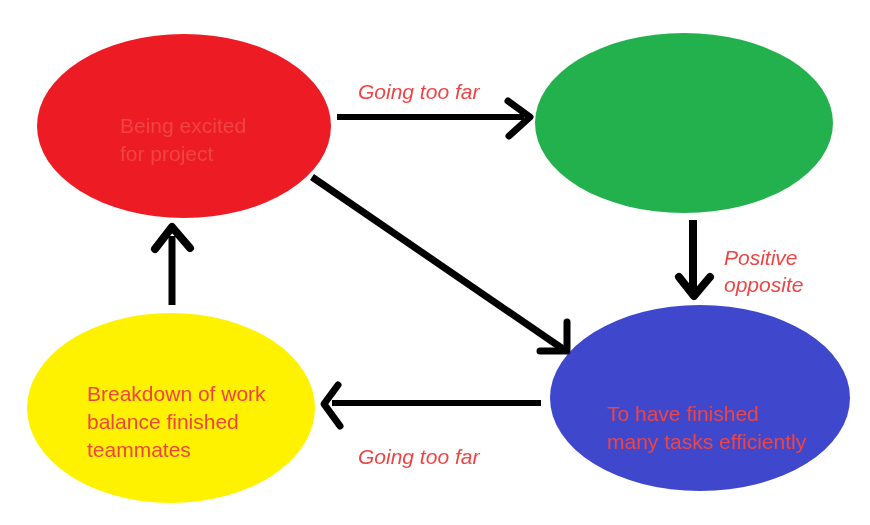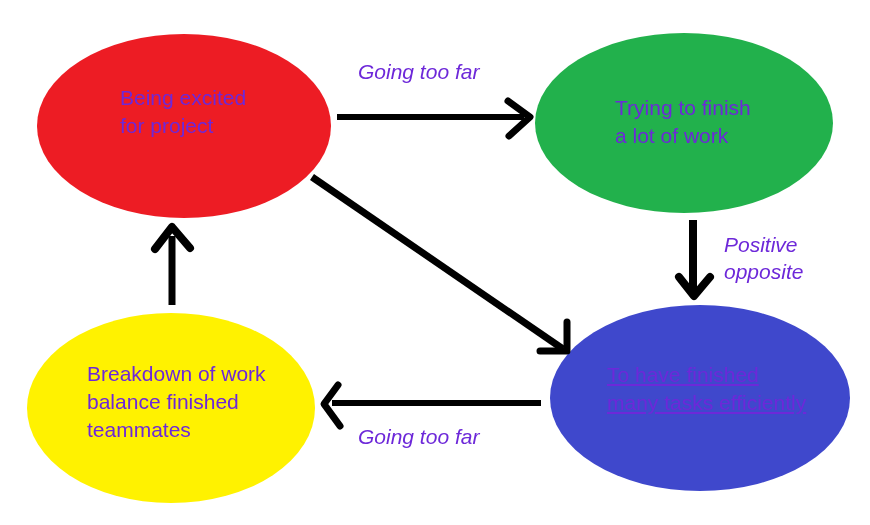--- a/index.html
+++ b/index.html
@@ -18,39 +18,40 @@
   }
   #diagram-svg {
     position: absolute;
     left: 0;
     top: 0;
   }
   .label {
     position: absolute;
     white-space: pre-line;
     font-size: 21px;
-    color: #6d28d9;
+    color: #ef4444;
+    margin-top: 20px;
   }
   .node-label {
     line-height: 28px;
     font-style: normal;
   }
   .edge-label {
     line-height: 27px;
     font-style: italic;
     font-weight: 500;
   }
   
-  #lbl-node-excited   { left: 120px; top: 84px;  }
+  #lbl-node-excited   { left: 120px; top: 92px;  }
   #lbl-node-trying    { left: 615px; top: 94px;  }
-  #lbl-node-finished  { left: 607px; top: 361px; text-decoration: underline; }
+  #lbl-node-finished  { left: 607px; top: 380px; }
   #lbl-node-breakdown { left: 87px;  top: 360px; }
   
   #lbl-edge-top       { left: 358px; top: 58px;  }
-  #lbl-edge-right     { left: 724px; top: 231px; }
+  #lbl-edge-right     { left: 724px; top: 224px; }
   #lbl-edge-diagonal  { left: 348px; top: 248px; }
   #lbl-edge-bottom    { left: 358px; top: 423px; }
   #lbl-edge-left      { left: 42px;  top: 243px; }
 </style>
 </head>
 <body>
 
 <div id="canvas">
 
   <svg id="diagram-svg" width="870" height="525" viewBox="0 0 870 525">
@@ -81,22 +82,20 @@
     </g>
 
     <g fill="none" stroke="#000000">
       <line x1="172" y1="236" x2="172" y2="305" stroke-width="7"></line>
       <polyline points="155,249 172,227 190,248" stroke-width="8" stroke-linecap="round" stroke-linejoin="round"></polyline>
     </g>
   </svg>
 
   <div class="label node-label" id="lbl-node-excited">Being excited
 for project</div>
-  <div class="label node-label" id="lbl-node-trying">Trying to finish
-a lot of work</div>
   <div class="label node-label" id="lbl-node-finished">To have finished
 many tasks efficiently</div>
   <div class="label node-label" id="lbl-node-breakdown">Breakdown of work
 balance finished
 teammates</div>
 
   <div class="label edge-label" id="lbl-edge-top">Going too far</div>
   <div class="label edge-label" id="lbl-edge-right">Positive
 opposite</div>
   <div class="label edge-label" id="lbl-edge-bottom">Going too far</div>

